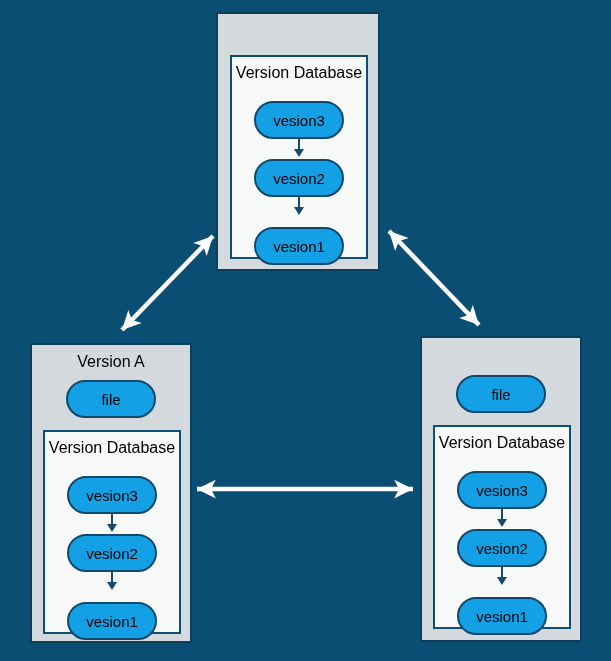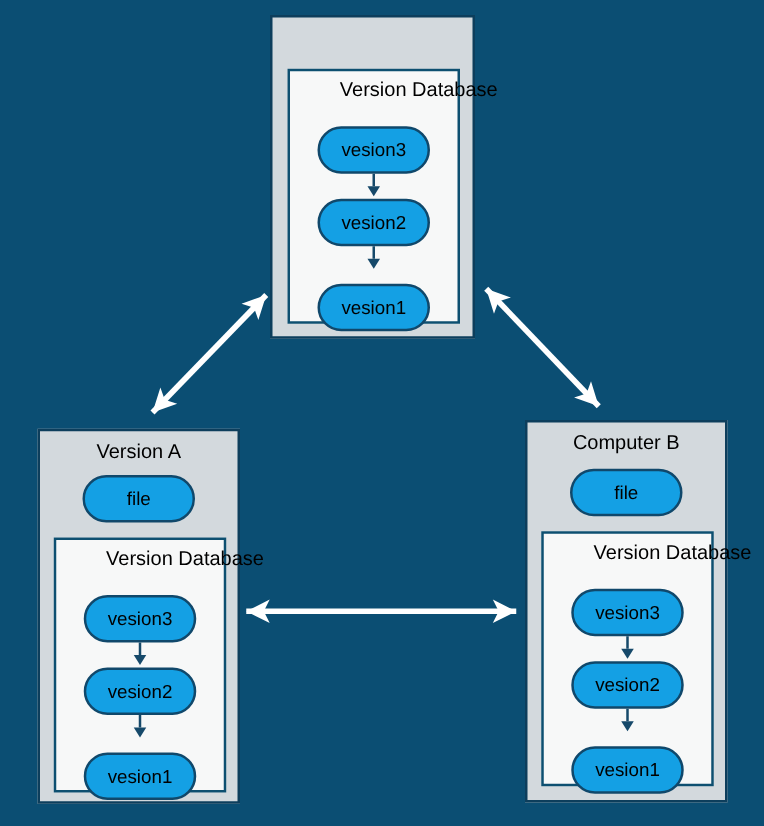--- a/index.html
+++ b/index.html
@@ -38,21 +38,20 @@
     box-sizing: border-box;
   }
   .db-title {
     position: absolute;
     top: 7px;
     left: 0;
     width: 100%;
     text-align: center;
     font-size: 16px;
     color: #000;
-    padding-left: 36px;
   }
   .pill {
     position: absolute;
     left: 50%;
     transform: translateX(-50%);
     width: 90px;
     height: 38px;
     background: var(--pill-fill, #14a0e4);
     border: 2px solid var(--pill-border, #10486b);
     border-radius: 19px;
@@ -140,21 +139,20 @@
       <div class="pill v2">vesion2</div>
       <div class="link-arrow la2">
         <div class="stem"></div>
         <div class="head"></div>
       </div>
       <div class="pill v3">vesion1</div>
     </div>
   </div>
 
   <div class="node" id="computer-b">
-    <div class="node-title">Computer B</div>
     <div class="pill file-pill">file</div>
     <div class="db-box">
       <div class="db-title">Version Database</div>
       <div class="pill v1">vesion3</div>
       <div class="link-arrow la1">
         <div class="stem"></div>
         <div class="head"></div>
       </div>
       <div class="pill v2">vesion2</div>
       <div class="link-arrow la2">

